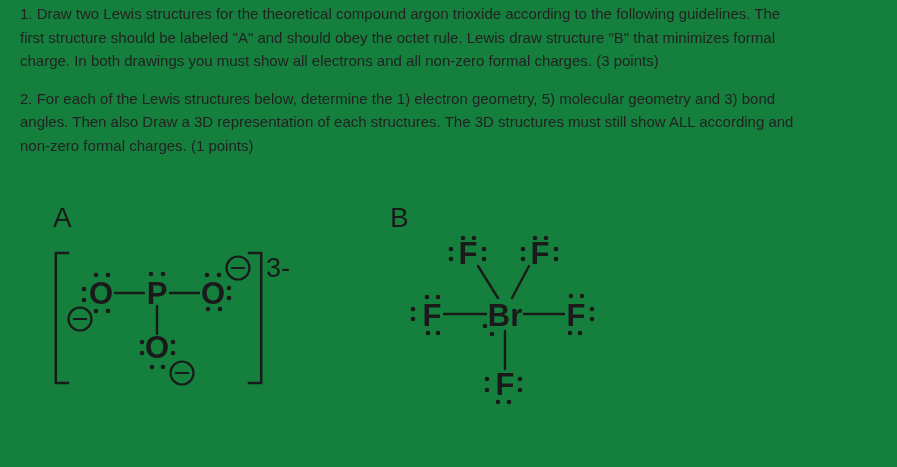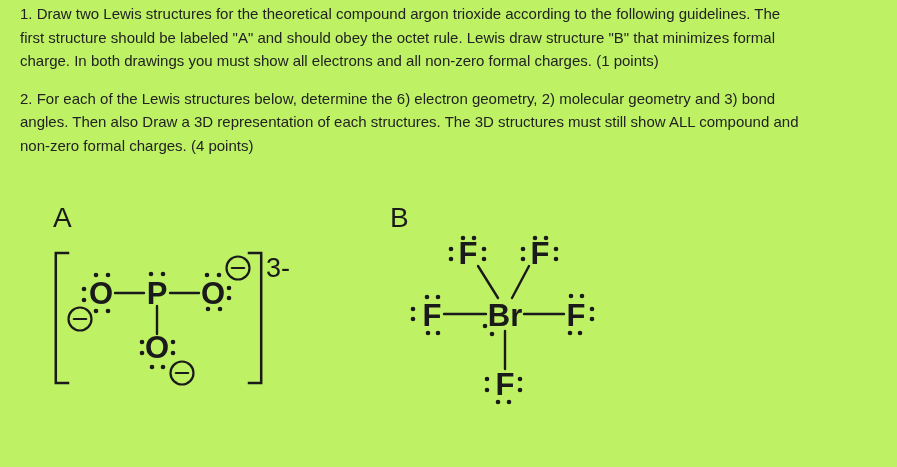--- a/index.html
+++ b/index.html
@@ -1,16 +1,16 @@
 <!DOCTYPE html>
 <html><head>
 <meta charset="utf-8">
 <style>
   html,body{margin:0;padding:0;background:#ffffff;}
-  .page{position:relative;width:897px;height:467px;background:#bef264;overflow:hidden;
+  .page{position:relative;width:897px;height:467px;background:#15803d;overflow:hidden;
         font-family:"Liberation Sans",sans-serif;color:#222222;}
   .text-block{position:absolute;left:20px;top:2px;width:860px;font-size:15px;line-height:23.5px;}
   .para{margin:0 0 14px 0;}
   .line{white-space:nowrap;}
   .seg-bold{font-weight:400;}
   .diagram-layer svg{position:absolute;overflow:visible;}
   svg text.atom{font-family:"Liberation Sans",sans-serif;font-weight:700;font-size:31px;fill:#1a1a1a;}
   svg text.slabel{font-family:"Liberation Sans",sans-serif;font-weight:400;font-size:28px;fill:#1a1a1a;}
   svg text.charge-sup{font-family:"Liberation Sans",sans-serif;font-weight:400;font-size:27px;fill:#1a1a1a;}
   svg .bond{stroke:#1a1a1a;stroke-width:2.4;stroke-linecap:round;}
@@ -20,26 +20,26 @@
   svg .fc-minus{stroke:#1a1a1a;stroke-width:2.2;stroke-linecap:round;}
 </style>
 </head>
 <body>
 
 <div class="page">
   <div class="text-block">
       <div class="para">
         <div class="line"><span>1. Draw two Lewis structures for the theoretical compound argon trioxide according to the following guidelines. The</span></div>
         <div class="line"><span>first structure should be labeled "A" and should obey the octet rule. Lewis draw structure "B" that minimizes formal</span></div>
-        <div class="line"><span>charge. In both drawings you must show all electrons and all non-zero formal charges. (1 points)</span></div>
+        <div class="line"><span>charge. In both drawings you must show all electrons and all non-zero formal charges. (3 points)</span></div>
       </div>
       <div class="para">
-        <div class="line"><span>2. For each of the Lewis structures below, determine the 6) electron geometry, 2) molecular geometry and 3) bond</span></div>
-        <div class="line"><span>angles. Then also Draw a 3D representation of each structures. The 3D structures must still show </span><span class="seg-bold">ALL</span><span> compound and</span></div>
-        <div class="line"><span>non-zero formal charges. (4 points)</span></div>
+        <div class="line"><span>2. For each of the Lewis structures below, determine the 1) electron geometry, 5) molecular geometry and 3) bond</span></div>
+        <div class="line"><span>angles. Then also Draw a 3D representation of each structures. The 3D structures must still show </span><span class="seg-bold">ALL</span><span> according and</span></div>
+        <div class="line"><span>non-zero formal charges. (1 points)</span></div>
       </div>
     </div>
   <div class="diagram-layer">
       <svg viewBox="38 195 275 220" width="275" height="220" style="left: 38px; top: 195px;">
         <text x="53" y="227" class="slabel">A</text>
         <path d="M 68 253 L 55.8 253 L 55.8 383 L 68 383" class="bracket"></path>
         <path d="M 249 253 L 261.2 253 L 261.2 383 L 249 383" class="bracket"></path>
         <text x="266" y="277" class="charge-sup">3-</text>
         <line x1="115" y1="293" x2="144" y2="293" class="bond"></line>
         <line x1="170" y1="293" x2="199" y2="293" class="bond"></line>

